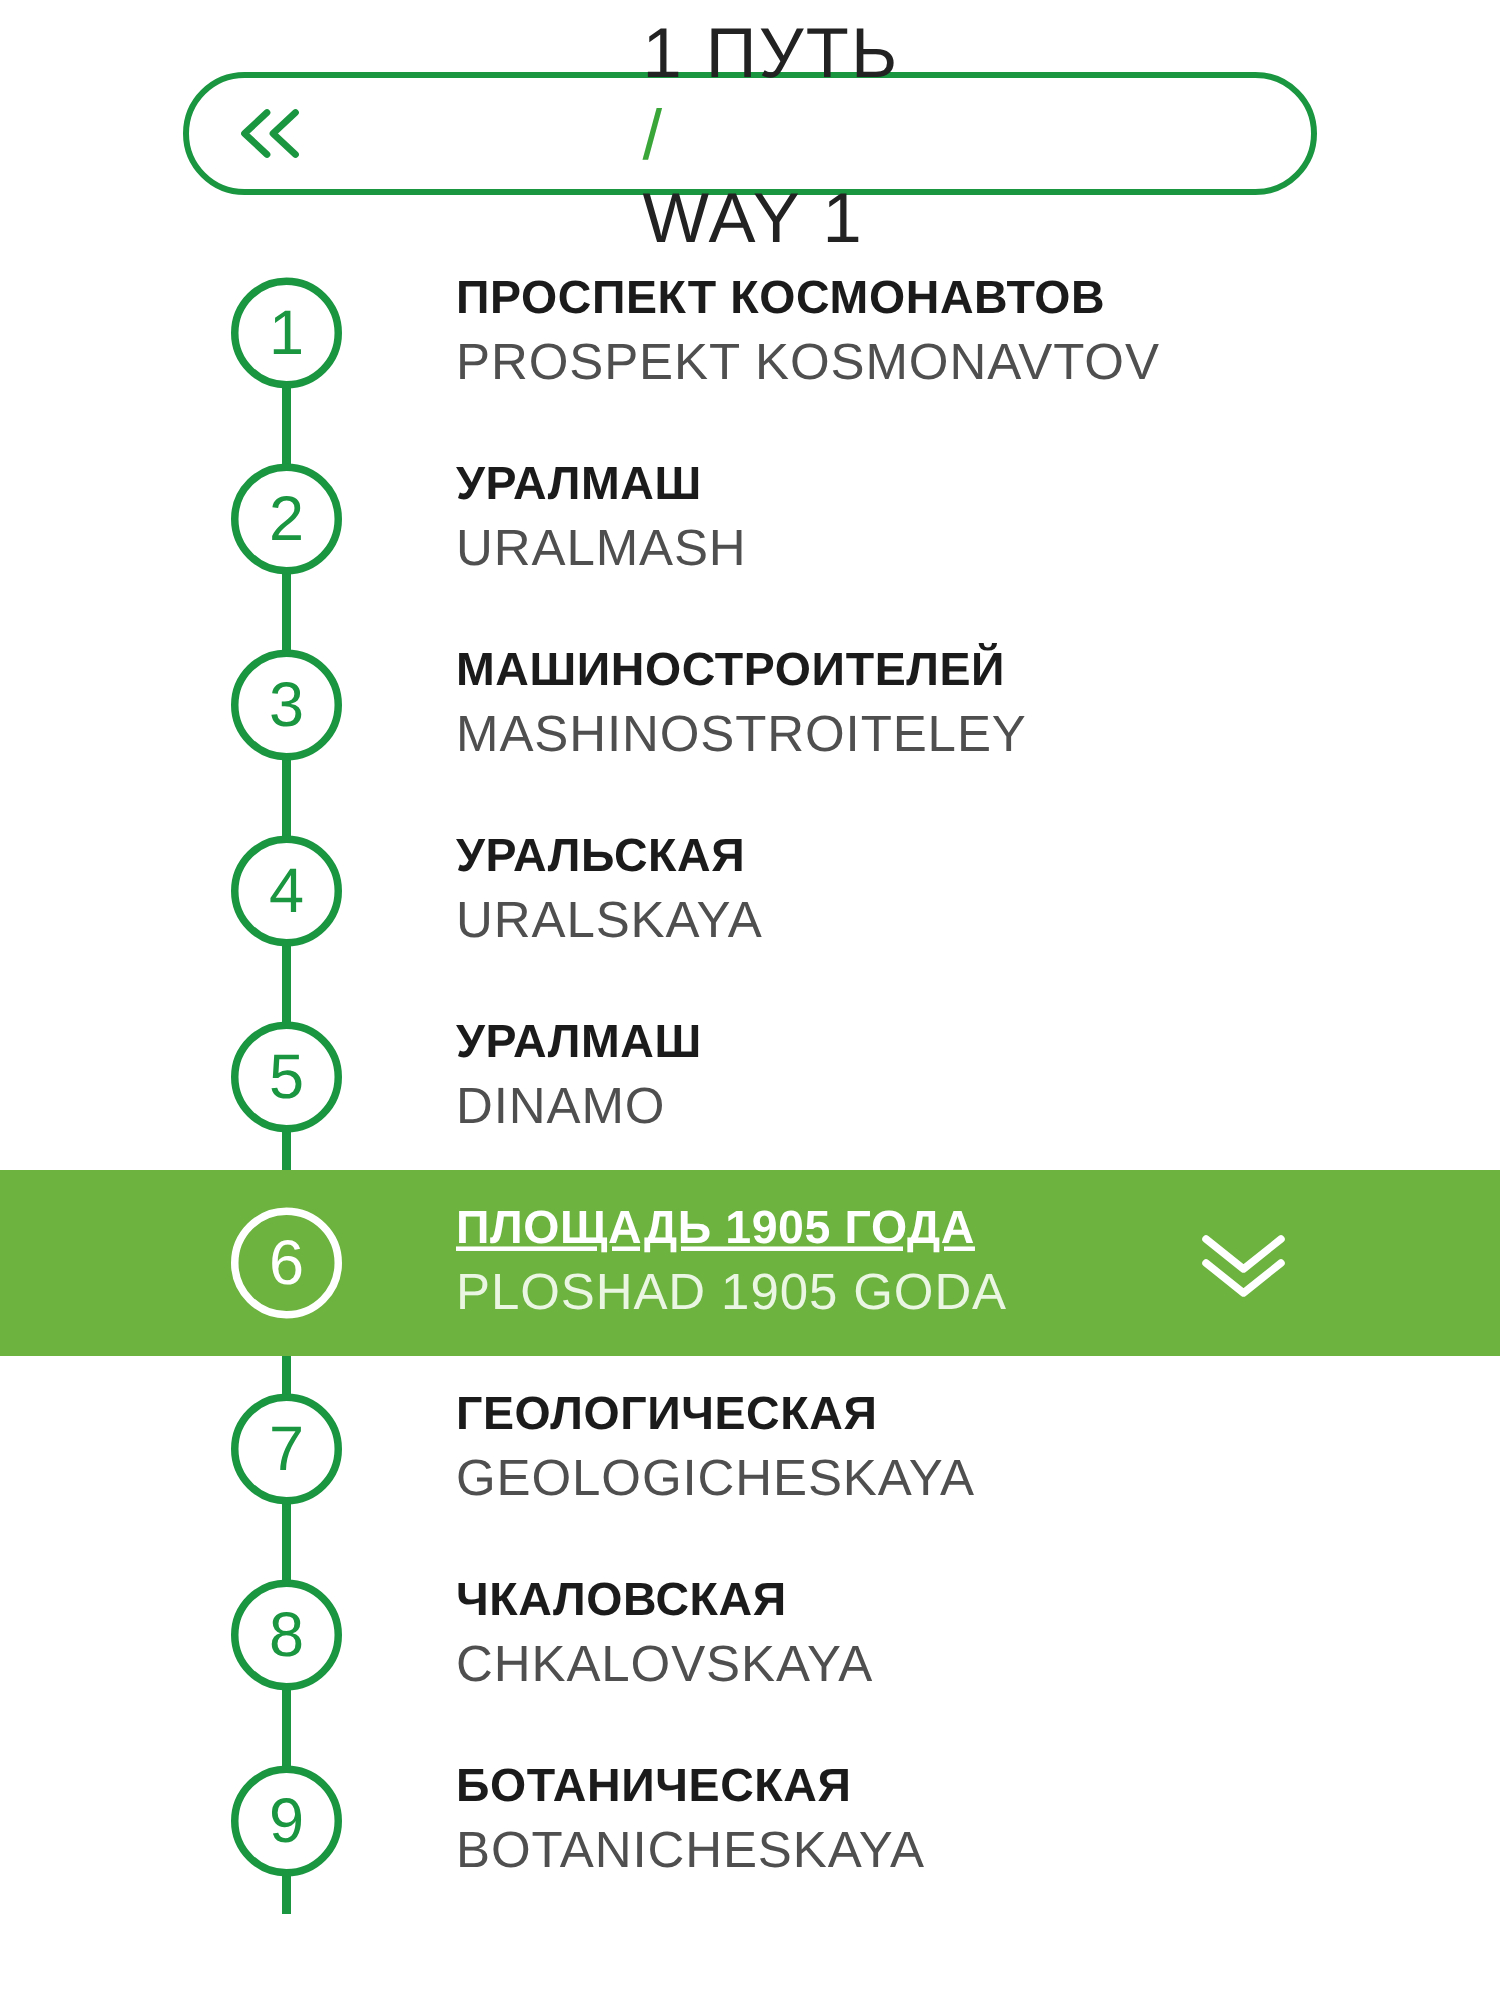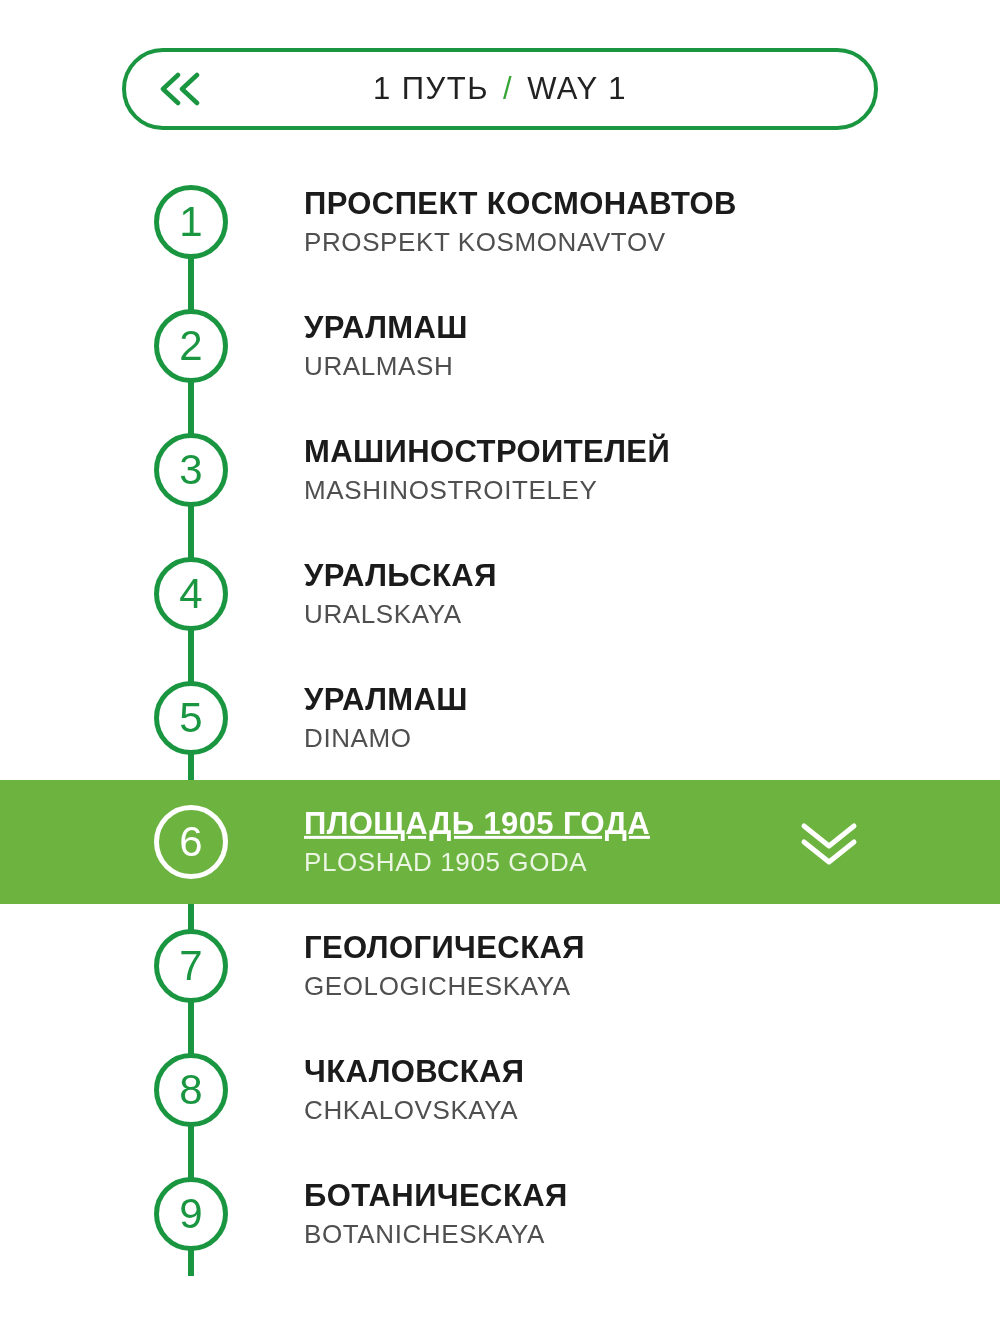--- a/index.html
+++ b/index.html
@@ -41,28 +41,29 @@
     align-items: center;
     justify-content: center;
     cursor: pointer;
   }
   .chev-left {
     width: 46px;
     height: 34px;
     display: block;
   }
   .header-title {
-    font-size: 31px;
+    font-size: 47px;
     letter-spacing: 1.5px;
     color: #222222;
     font-weight: 400;
     white-space: nowrap;
     display: flex;
     align-items: baseline;
     gap: 0px;
+    flex-direction: column;
   }
   .header-title .sep {
     color: #3aa63a;
     margin: 0 14px;
     font-weight: 400;
   }
 
   
   .list {
     position: absolute;
@@ -123,21 +124,21 @@
   }
   .name-ru {
     font-size: 31px;
     font-weight: bold;
     color: #1b1b1b;
     letter-spacing: 0.4px;
     line-height: 1.18;
     white-space: nowrap;
   }
   .name-en {
-    font-size: 26px;
+    font-size: 34px;
     font-weight: 400;
     color: #4f4f4f;
     letter-spacing: 0.6px;
     line-height: 1.22;
     margin-top: 4px;
     white-space: nowrap;
   }
   .row.highlight .name-ru { color: #ffffff; text-decoration: underline; }
   .row.highlight .name-en { color: #eaf5e2; }
 

